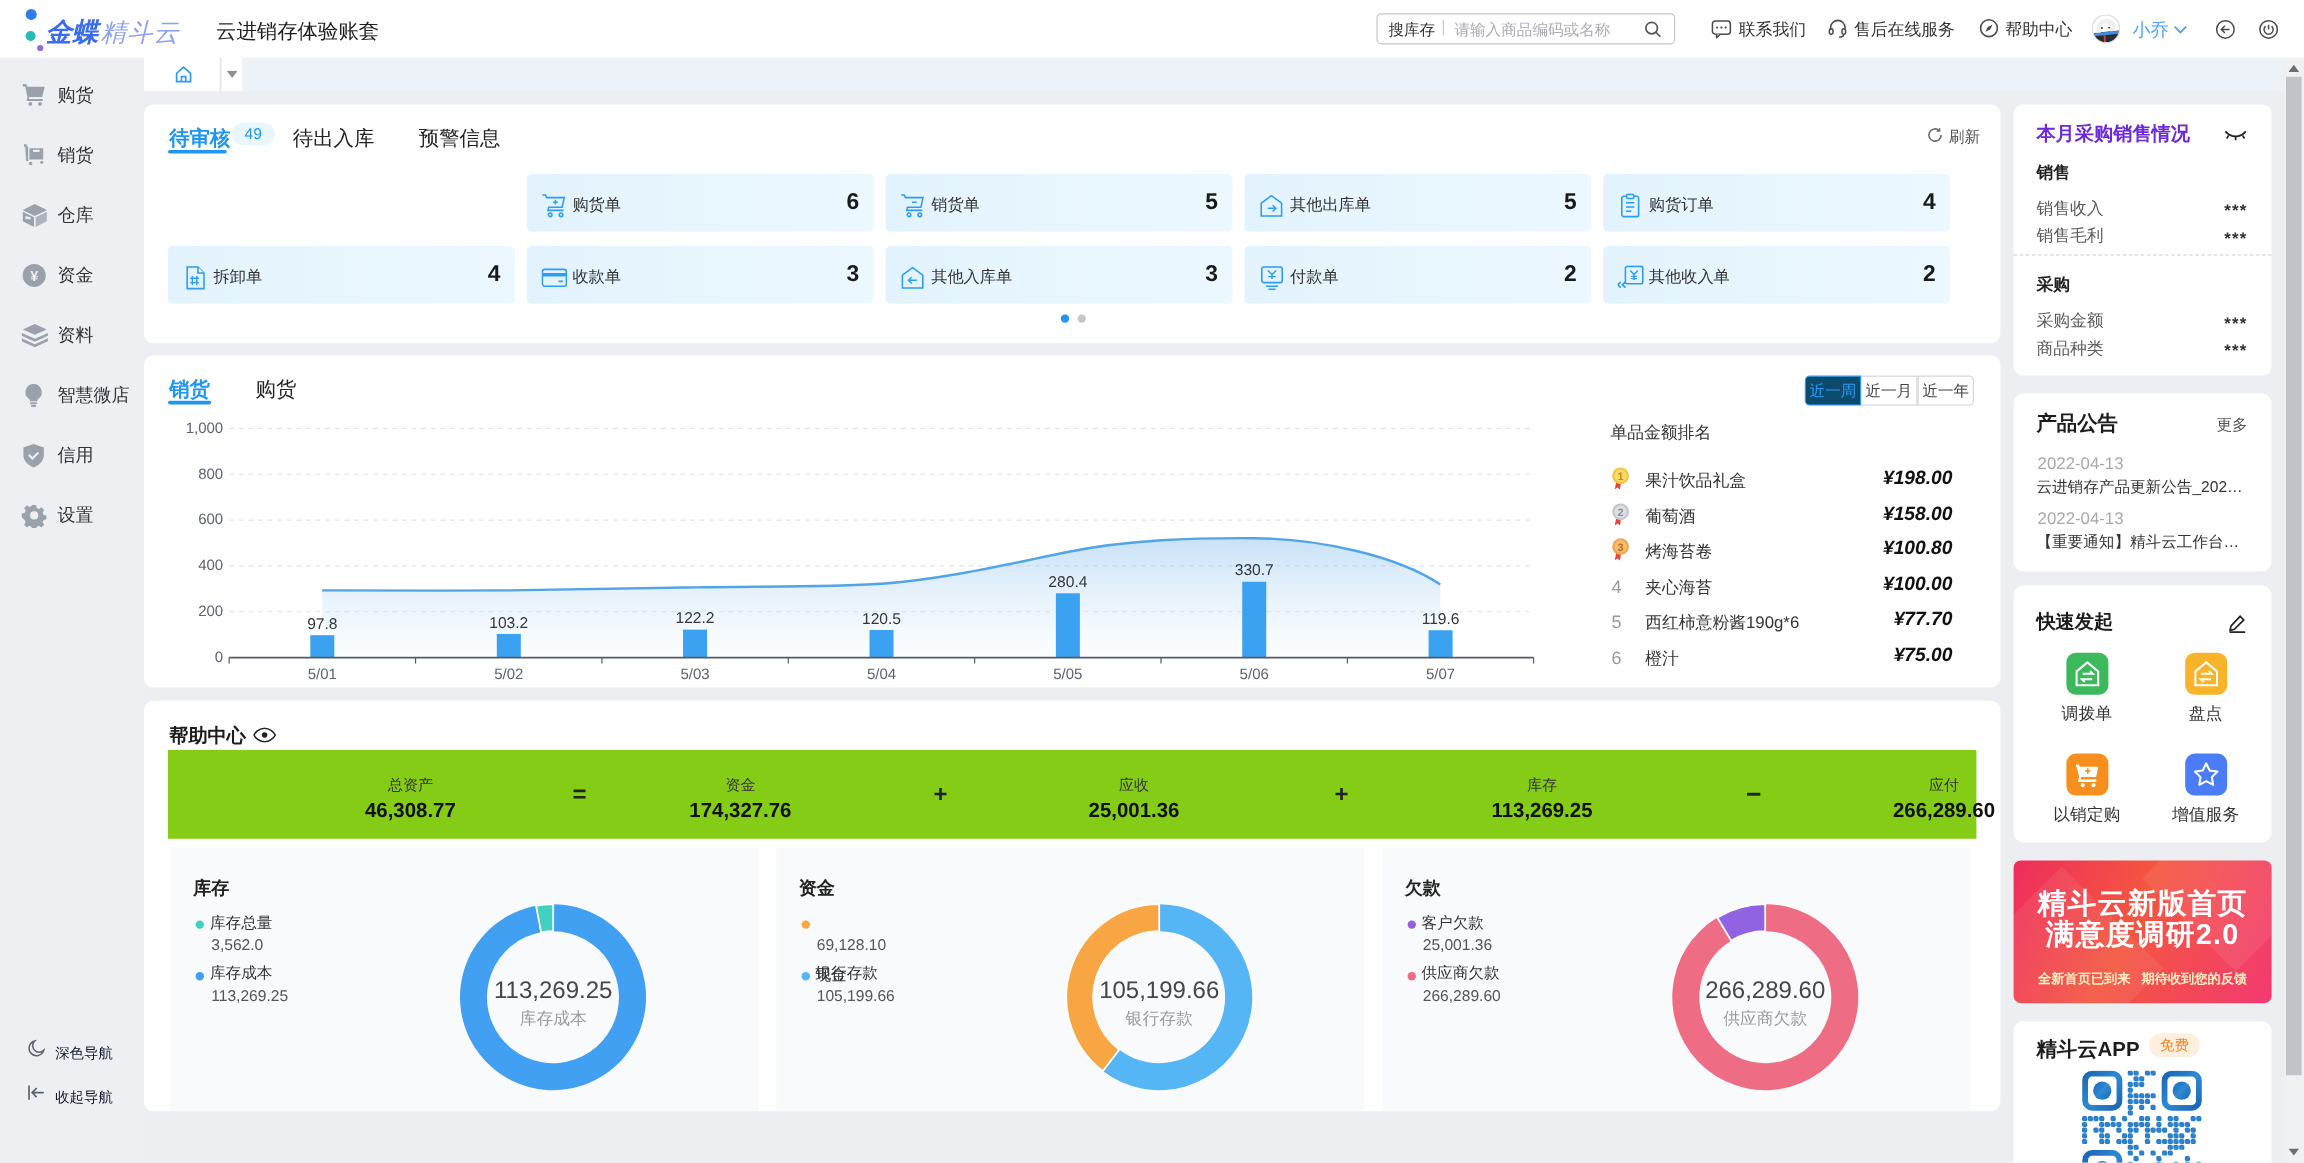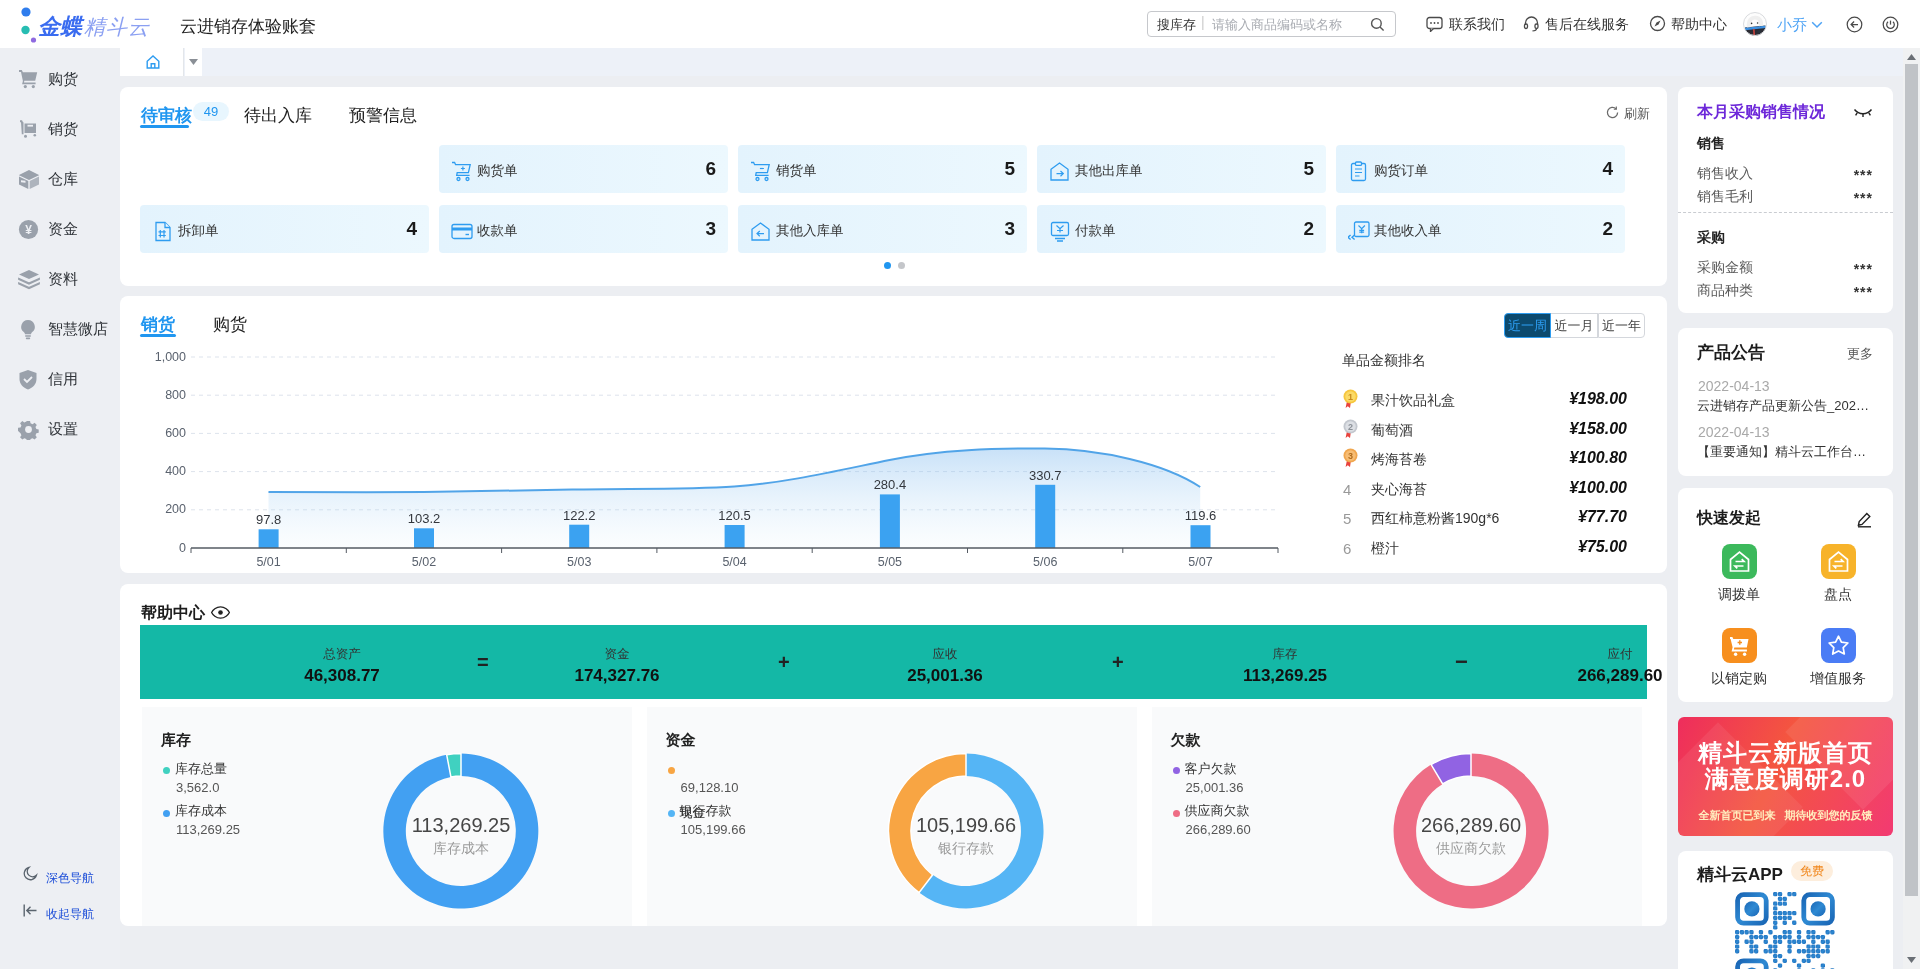--- a/index.html
+++ b/index.html
@@ -9,21 +9,21 @@
 
 #header{position:absolute;left:0;top:0;width:1920px;height:48px;background:#fff;z-index:5;}
 #tabstrip{position:absolute;left:120px;top:48px;width:1783px;height:28px;background:#edf1f8;}
 #hometab{position:absolute;left:0;top:0;width:64px;height:28px;background:#fff;border-right:1px solid #e3e6ea;}
 #arrtab{position:absolute;left:65px;top:0;width:17px;height:28px;background:#fff;}
 
 #sidebar{position:absolute;left:0;top:48px;width:120px;height:921px;background:#edeff3;}
 .mitem{position:absolute;left:0;width:120px;height:50px;}
 .mitem svg{position:absolute;left:18px;top:15px;}
 .mitem span{position:absolute;left:48px;top:16px;font-size:15px;color:#2f3338;}
-.bitem{position:absolute;font-size:12px;color:#1d4ed8;}
+.bitem{position:absolute;font-size:12px;color:#0f172a;}
 
 .card{position:absolute;background:#fff;border-radius:8px;}
 #card1{left:120px;top:87px;width:1547px;height:199px;}
 #card2{left:120px;top:296px;width:1547px;height:277px;}
 #card3{left:120px;top:584px;width:1547px;height:342px;}
 .tile{position:absolute;width:289px;height:48px;background:linear-gradient(90deg,#e3f3fd,#ecf8fe);border-radius:4px;}
 .tile svg{position:absolute;left:12px;top:16px;}
 .tile .lb{position:absolute;left:38px;top:17px;font-size:13.5px;color:#333;}
 .tile .num{position:absolute;right:12px;top:13px;font-size:19px;font-weight:bold;color:#1a1a1a;}
 .tab-active{color:#2096f0;font-weight:bold;}
@@ -418,21 +418,21 @@
       <span class="rk-name">橙汁</span>
       <span class="rk-price">¥75.00</span>
   </div>
 </div>
 <div class="card" id="card3">
   <div class="abs" style="left:21px;top:19px;font-size:16px;font-weight:bold;color:#1c1c1c;">帮助中心</div>
   <svg class="abs" style="left:91px;top:22px;" width="19" height="13" viewBox="0 0 19 13">
       <path d="M9.5 0.8C13.8 0.8 17.3 4.2 18.4 6.5 17.3 8.8 13.8 12.2 9.5 12.2 5.2 12.2 1.7 8.8 0.6 6.5 1.7 4.2 5.2 0.8 9.5 0.8z" fill="none" stroke="#222" stroke-width="1.3"></path>
       <circle cx="9.5" cy="6.5" r="2.3" fill="#222"></circle>
     </svg>
-  <div class="abs" style="left:20px;top:41px;width:1507px;height:74px;background:#14b8a6;">
+  <div class="abs" style="left:20px;top:41px;width:1507px;height:74px;background:#84cc16;">
     <div class="abs" style="left:132px;top:21px;width:140px;text-align:center;font-size:12.5px;color:#333;">总资产</div>
     <div class="abs" style="left:132px;top:41px;width:140px;text-align:center;font-size:17px;font-weight:bold;color:#111;">46,308.77</div>
     <div class="abs" style="left:337px;top:26px;font-size:20px;font-weight:bold;color:#222;">=</div>
     <div class="abs" style="left:407px;top:21px;width:140px;text-align:center;font-size:12.5px;color:#333;">资金</div>
     <div class="abs" style="left:407px;top:41px;width:140px;text-align:center;font-size:17px;font-weight:bold;color:#111;">174,327.76</div>
     <div class="abs" style="left:638px;top:26px;font-size:20px;font-weight:bold;color:#222;">+</div>
     <div class="abs" style="left:735px;top:21px;width:140px;text-align:center;font-size:12.5px;color:#333;">应收</div>
     <div class="abs" style="left:735px;top:41px;width:140px;text-align:center;font-size:17px;font-weight:bold;color:#111;">25,001.36</div>
     <div class="abs" style="left:972px;top:26px;font-size:20px;font-weight:bold;color:#222;">+</div>
     <div class="abs" style="left:1075px;top:21px;width:140px;text-align:center;font-size:12.5px;color:#333;">库存</div>

